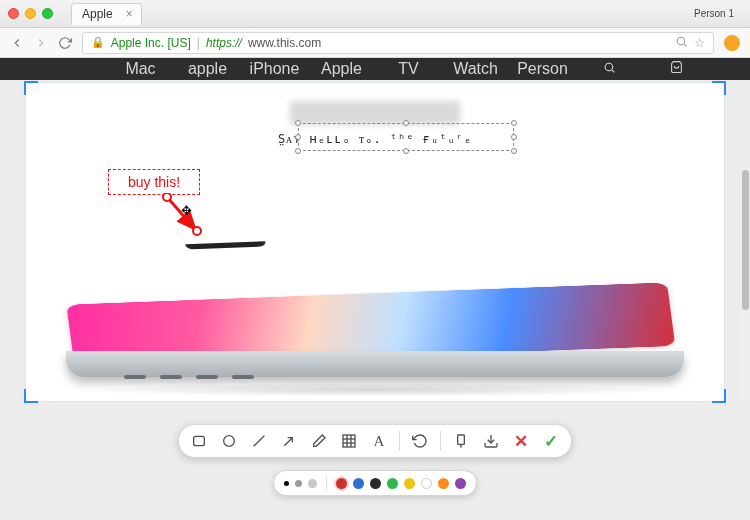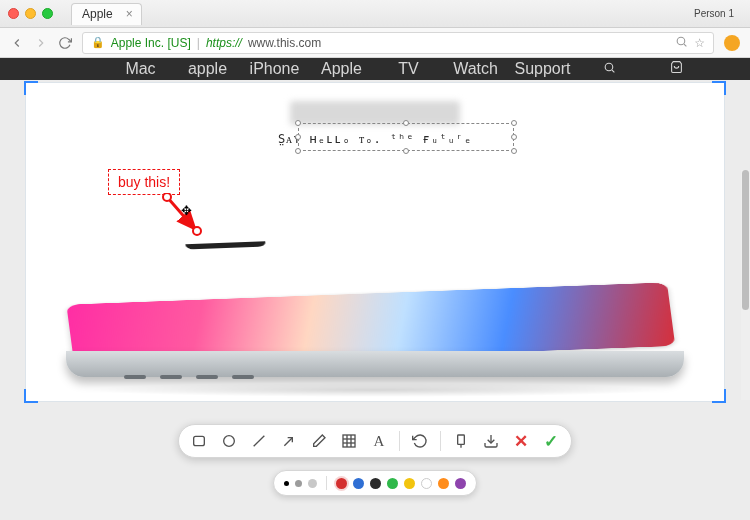--- a/index.html
+++ b/index.html
@@ -41,21 +41,21 @@
   .text-sel-box { position:absolute; top:40px; left:272px; width:216px; height:28px; border:1px dashed #888; }
   .text-sel-box .h { position:absolute; width:6px; height:6px; background:#fff; border:1px solid #888; border-radius:50%; }
   .text-sel-box .h.n{top:-4px;left:50%;margin-left:-3px;}
   .text-sel-box .h.s{bottom:-4px;left:50%;margin-left:-3px;}
   .text-sel-box .h.e{right:-4px;top:50%;margin-top:-3px;}
   .text-sel-box .h.w{left:-4px;top:50%;margin-top:-3px;}
   .text-sel-box .h.ne{top:-4px;right:-4px;}
   .text-sel-box .h.nw{top:-4px;left:-4px;}
   .text-sel-box .h.se{bottom:-4px;right:-4px;}
   .text-sel-box .h.sw{bottom:-4px;left:-4px;}
-  .annot-box { position:absolute; top:86px; left:82px; width:72px; height:26px; border:1px dashed #e11; display:flex; align-items:center; justify-content:center; font-size:14px; color:#e11; background:rgba(255,255,255,0.8); }
+  .annot-box { position:absolute; top:86px; left:82px; width:92px; height:26px; border:1px dashed #e11; display:flex; align-items:center; justify-content:center; font-size:14px; color:#e11; background:rgba(255,255,255,0.8); }
   .arrow-svg { position:absolute; top:110px; left:135px; }
   .move-cursor { position:absolute; top:120px; left:155px; font-size:13px; color:#000; }
   
   .phone-wrap{position:absolute; bottom:6px; left:40px; right:40px; height:160px; perspective:1000px; }
   .phone{ position:absolute; left:0; right:0; bottom:8px; height:150px; }
   .phone .screen{ position:absolute; left:8px; right:8px; bottom:30px; top:0; background:linear-gradient(100deg,#ff2da4 0%, #ff5aa0 22%, #ffd7c2 40%, #bfe0ff 55%, #4a8dff 72%, #d62f3b 100%); transform: rotateX(58deg) rotateZ(-4deg); transform-origin: bottom center; border-radius:14px; box-shadow:0 2px 6px rgba(0,0,0,.2);}
   .phone .notch{position:absolute; left:120px; top:1px; width:80px; height:10px; background:#222; border-radius:0 0 8px 8px; transform: rotateX(58deg) rotateZ(-4deg); transform-origin: bottom center;}
   .phone .edge{position:absolute; left:0; right:0; bottom:10px; height:26px; background:linear-gradient(#d9dde0,#a9afb3); border-radius:0 0 18px 18px; box-shadow:0 6px 10px rgba(0,0,0,.25);}
   .phone .btns{position:absolute; left:58px; bottom:8px; display:flex; gap:14px;}
   .phone .btns span{display:block;width:22px;height:4px;background:#6a7075;border-radius:2px;}
@@ -124,21 +124,21 @@
   </div>
 
   <div class="site-nav">
     <span class="apple-logo item"></span>
     <span class="item">Mac</span>
     <span class="item">apple</span>
     <span class="item">iPhone</span>
     <span class="item">Apple</span>
     <span class="item">TV</span>
     <span class="item">Watch</span>
-    <span class="item">Support</span>
+    <span class="item">Person</span>
     <span class="search-ico item"><svg width="13" height="13" viewBox="0 0 24 24" fill="none" stroke="currentColor" stroke-width="2">
           <circle cx="11" cy="11" r="7"></circle>
           <line x1="21" y1="21" x2="16.65" y2="16.65"></line>
         </svg></span>
     <span class="bag-ico item"><svg width="13" height="14" viewBox="0 0 24 24" fill="none" stroke="currentColor" stroke-width="2">
           <path d="M6 2 3 6v14a2 2 0 0 0 2 2h14a2 2 0 0 0 2-2V6l-3-4z"></path>
           <path d="M16 10a4 4 0 0 1-8 0"></path>
         </svg></span>
   </div>
 

